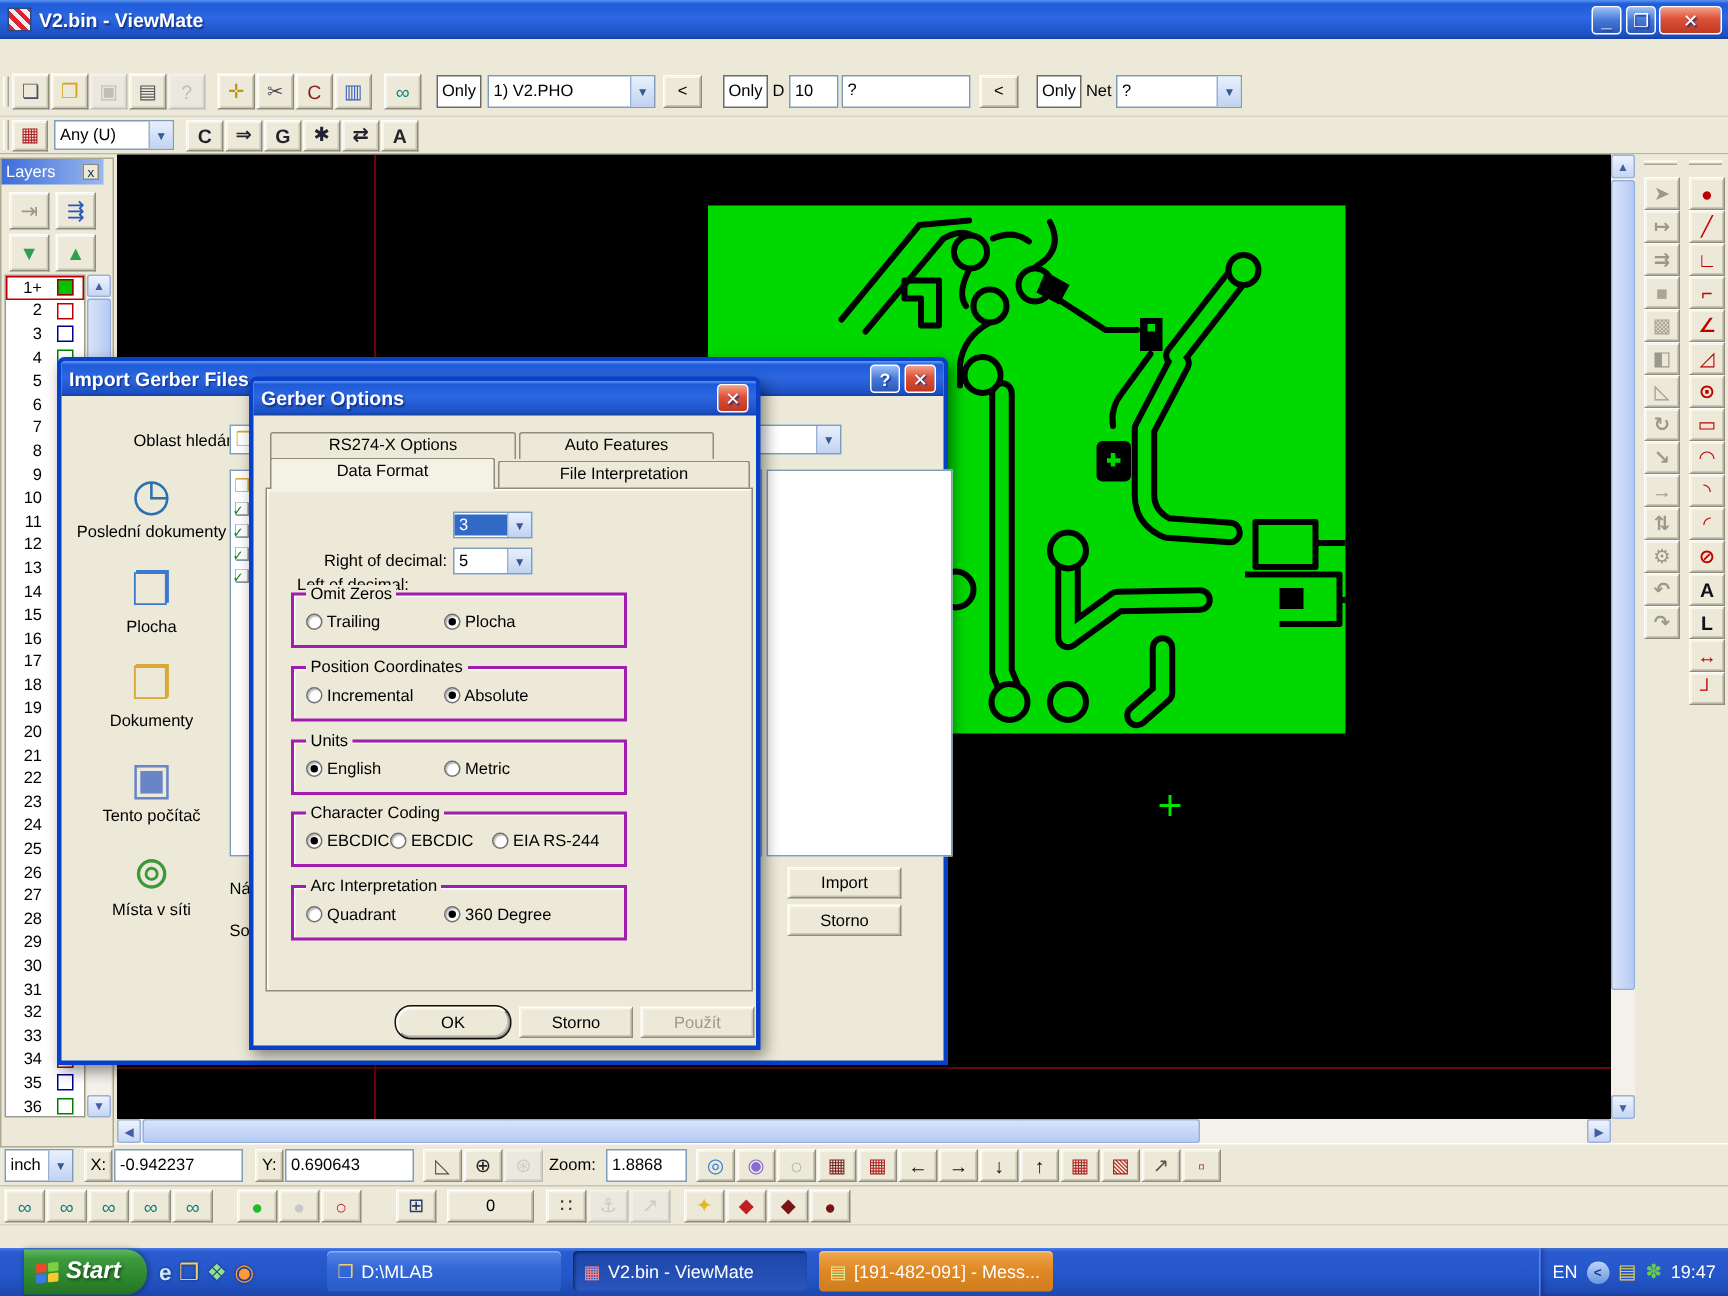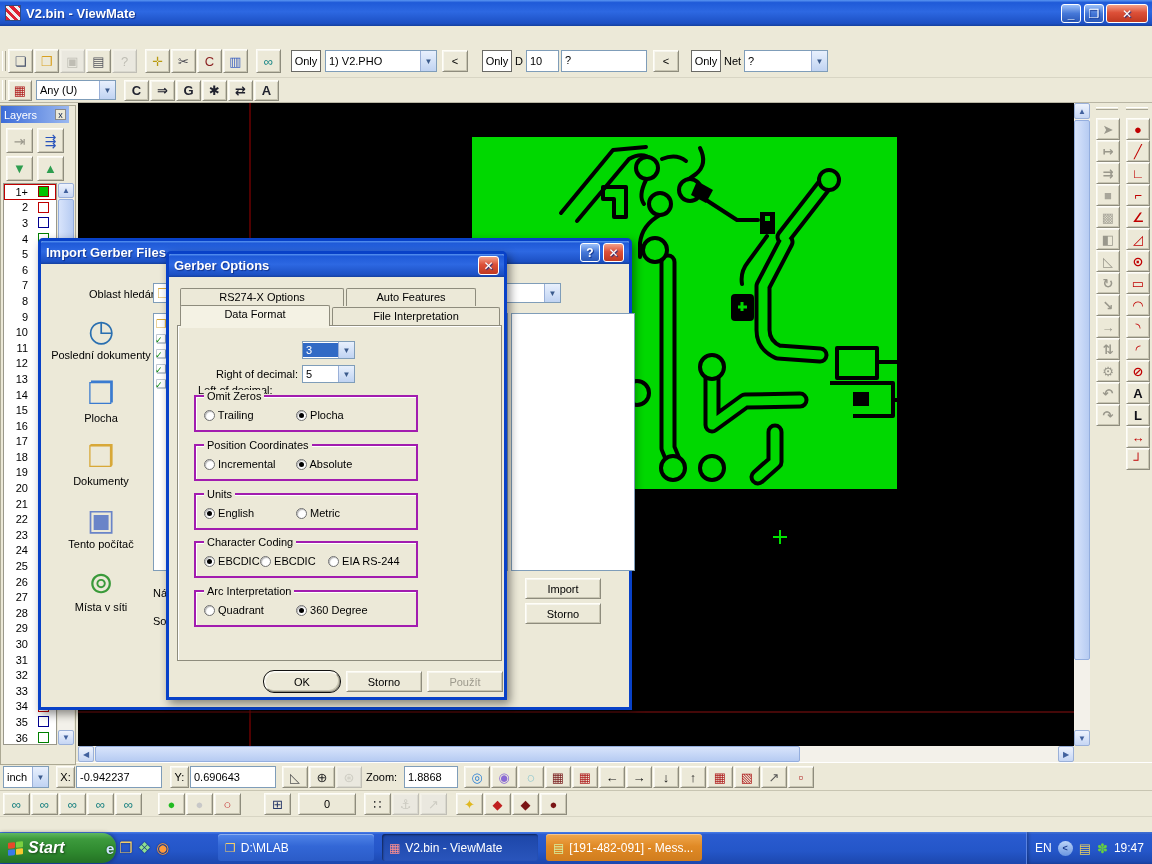--- a/index.html
+++ b/index.html
@@ -774,21 +774,21 @@
           <span>◆</span>
         </span>
         <span class="sbtn2 b3" style="color: rgb(122, 21, 21);">
           <span>●</span>
         </span>
       </span>
   </div>
   <div class="abs" style="left:0;top:816px;width:1152px;height:16px;background:#ece9d8;border-top:1px solid #d8d5c4;"></div>
 
   <div class="abs" style="left:0;top:832px;width:1152px;height:32px;background:linear-gradient(180deg,#4a7ee8 0%,#2a5bd0 8%,#2456c8 60%,#1c47ae 100%);">
-    <div class="abs" style="left:0;top:1px;width:116px;height:30px;border-radius:0 14px 14px 0;background:linear-gradient(180deg,#5fb85f 0%,#3d9a3d 20%,#2f8a2f 60%,#247224 100%);display:flex;align-items:center;padding-left:8px;gap:5px;box-shadow:1px 0 4px rgba(0,0,0,.4);">
+    <div class="abs" style="left:16px;top:1px;width:82px;height:30px;border-radius:0 14px 14px 0;background:linear-gradient(180deg,#5fb85f 0%,#3d9a3d 20%,#2f8a2f 60%,#247224 100%);display:flex;align-items:center;padding-left:8px;gap:5px;box-shadow:1px 0 4px rgba(0,0,0,.4);">
       <span style="display:grid;grid-template-columns:7px 7px;grid-gap:1px;transform:skewY(-6deg);">
         <span style="width:7px;height:6px;background:#e84a2a;border-radius:1px;"></span>
           <span style="width:7px;height:6px;background:#7ad040;border-radius:1px;"></span>
           <span style="width:7px;height:6px;background:#3a7ae8;border-radius:1px;"></span>
           <span style="width:7px;height:6px;background:#f8c830;border-radius:1px;"></span>
       </span>
       <span style="color:#fff;font-size:16px;font-weight:bold;font-style:italic;text-shadow:1px 1px 2px #1a4a1a;">Start</span>
     </div>
     <span class="abs" style="left:106px;top:4px;display:flex;gap:5px;align-items:center;height:24px;">
 

